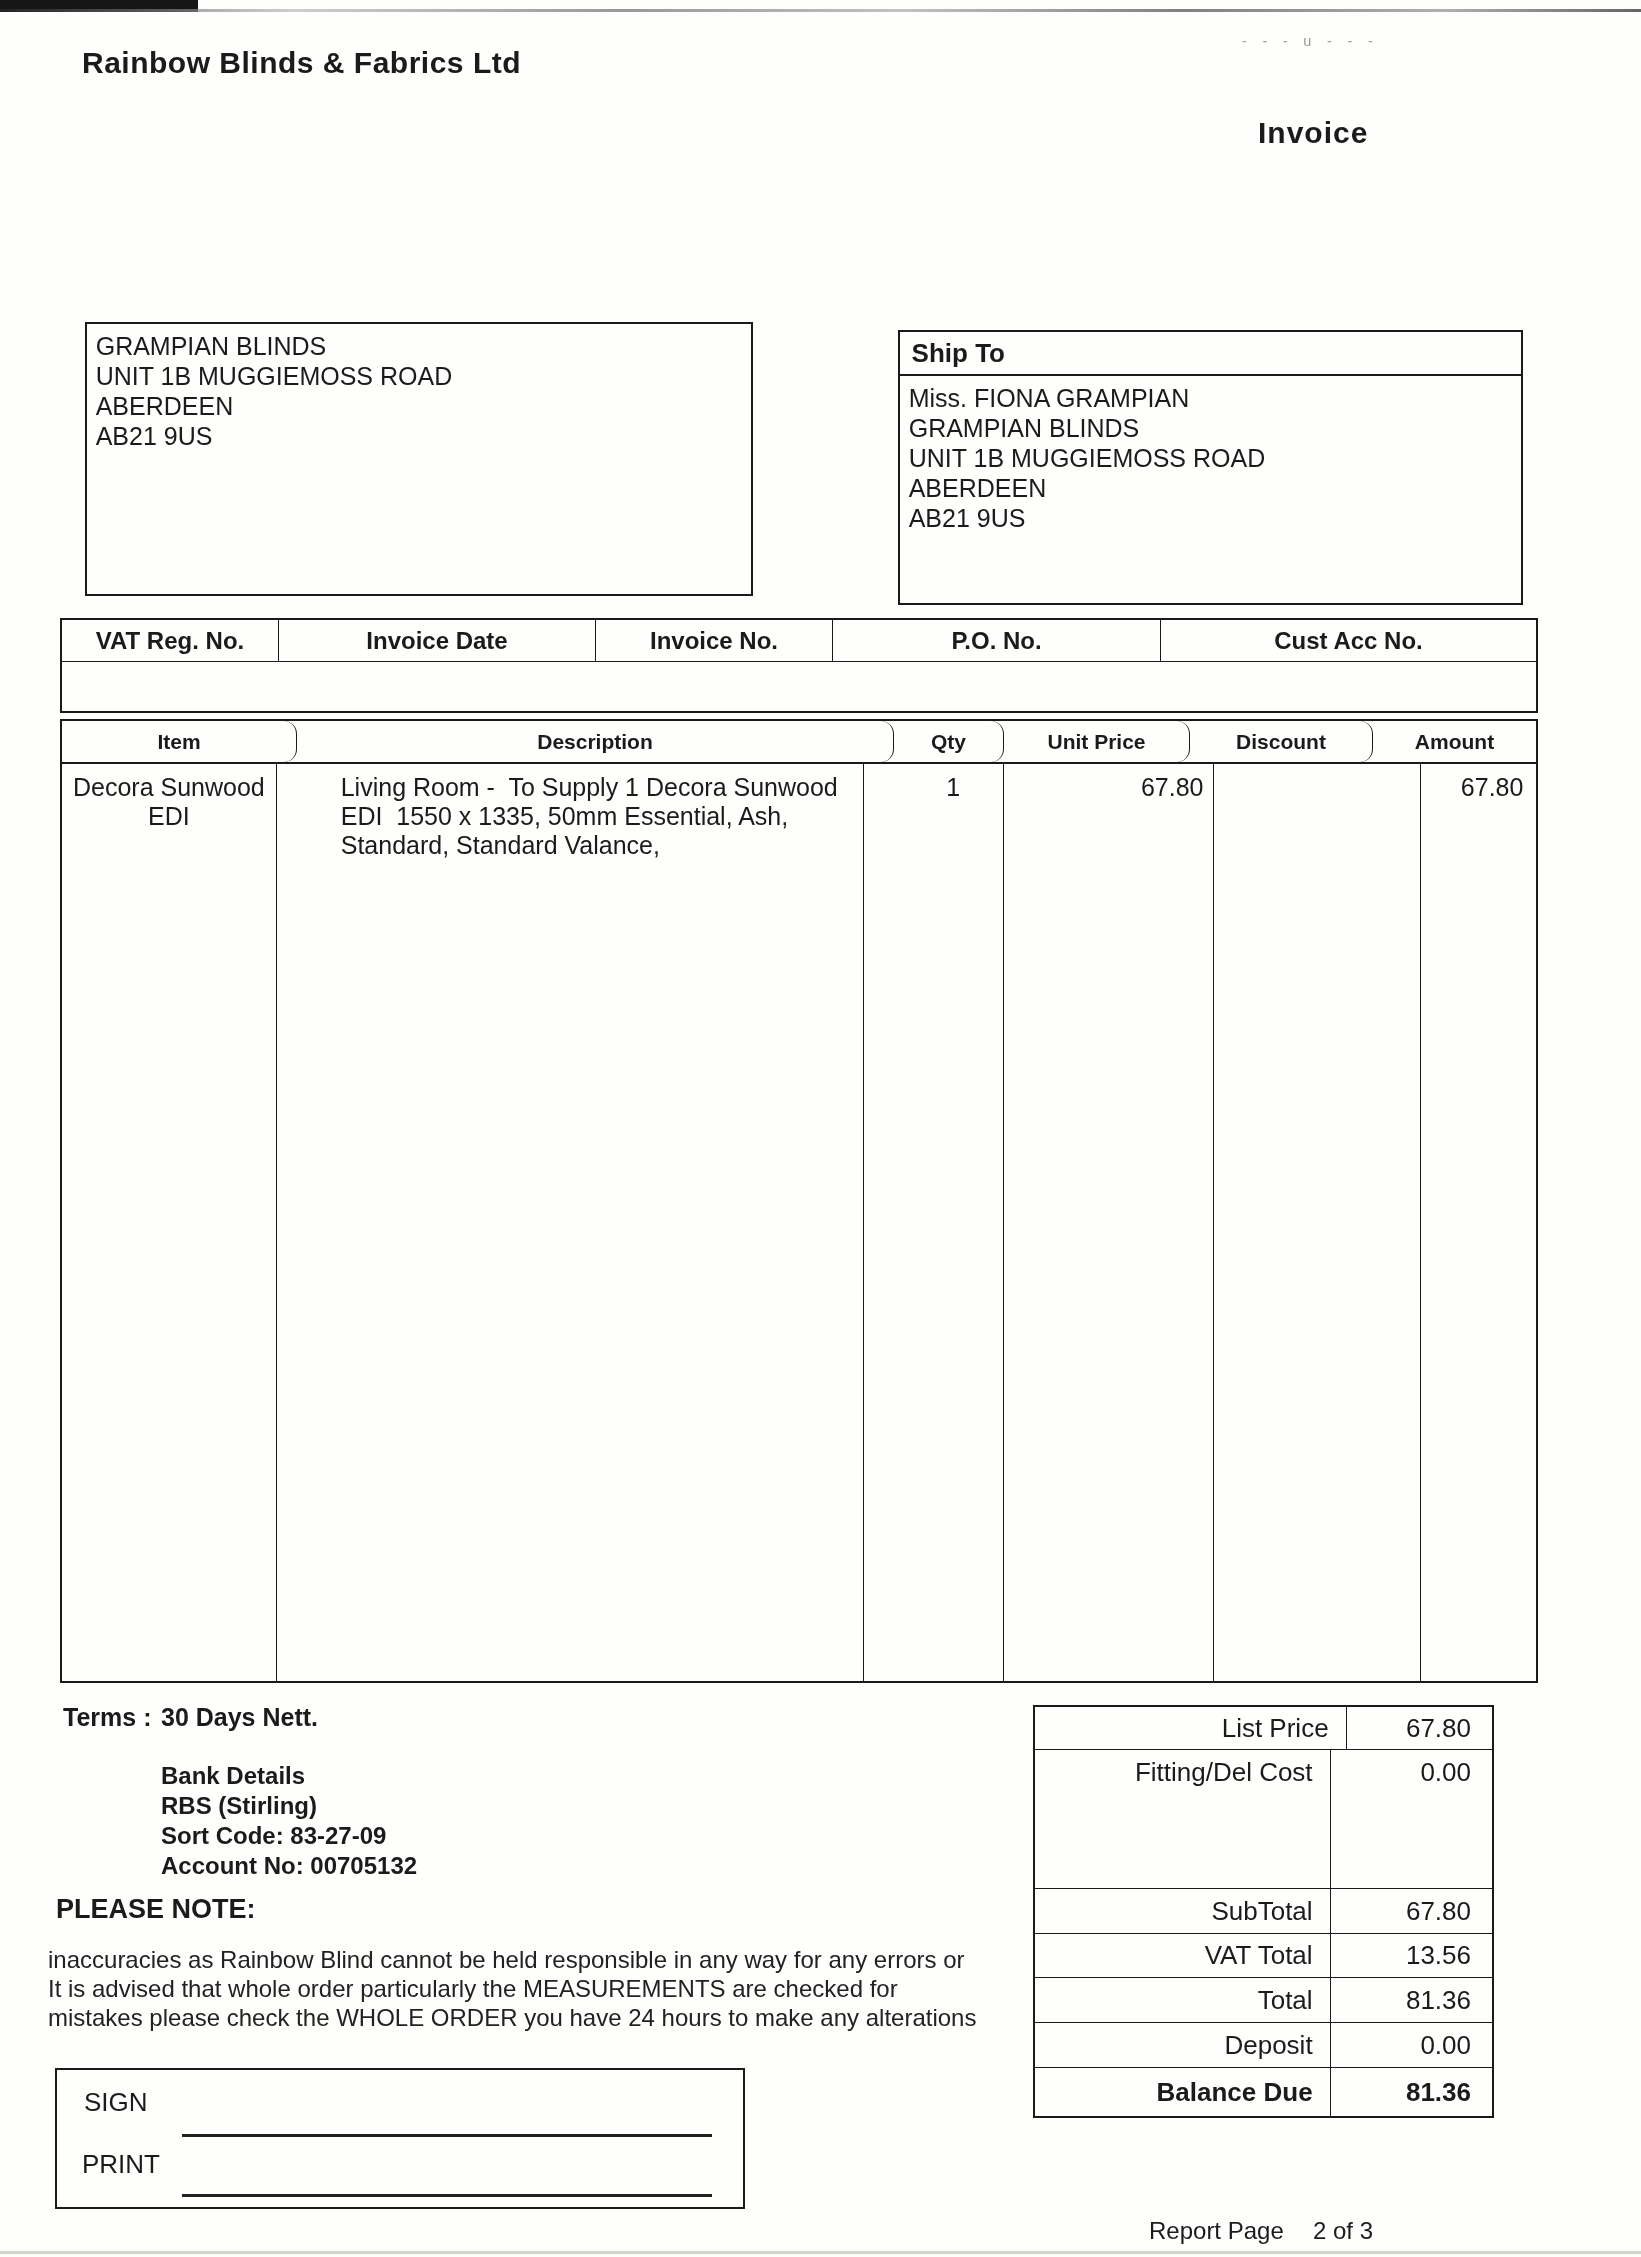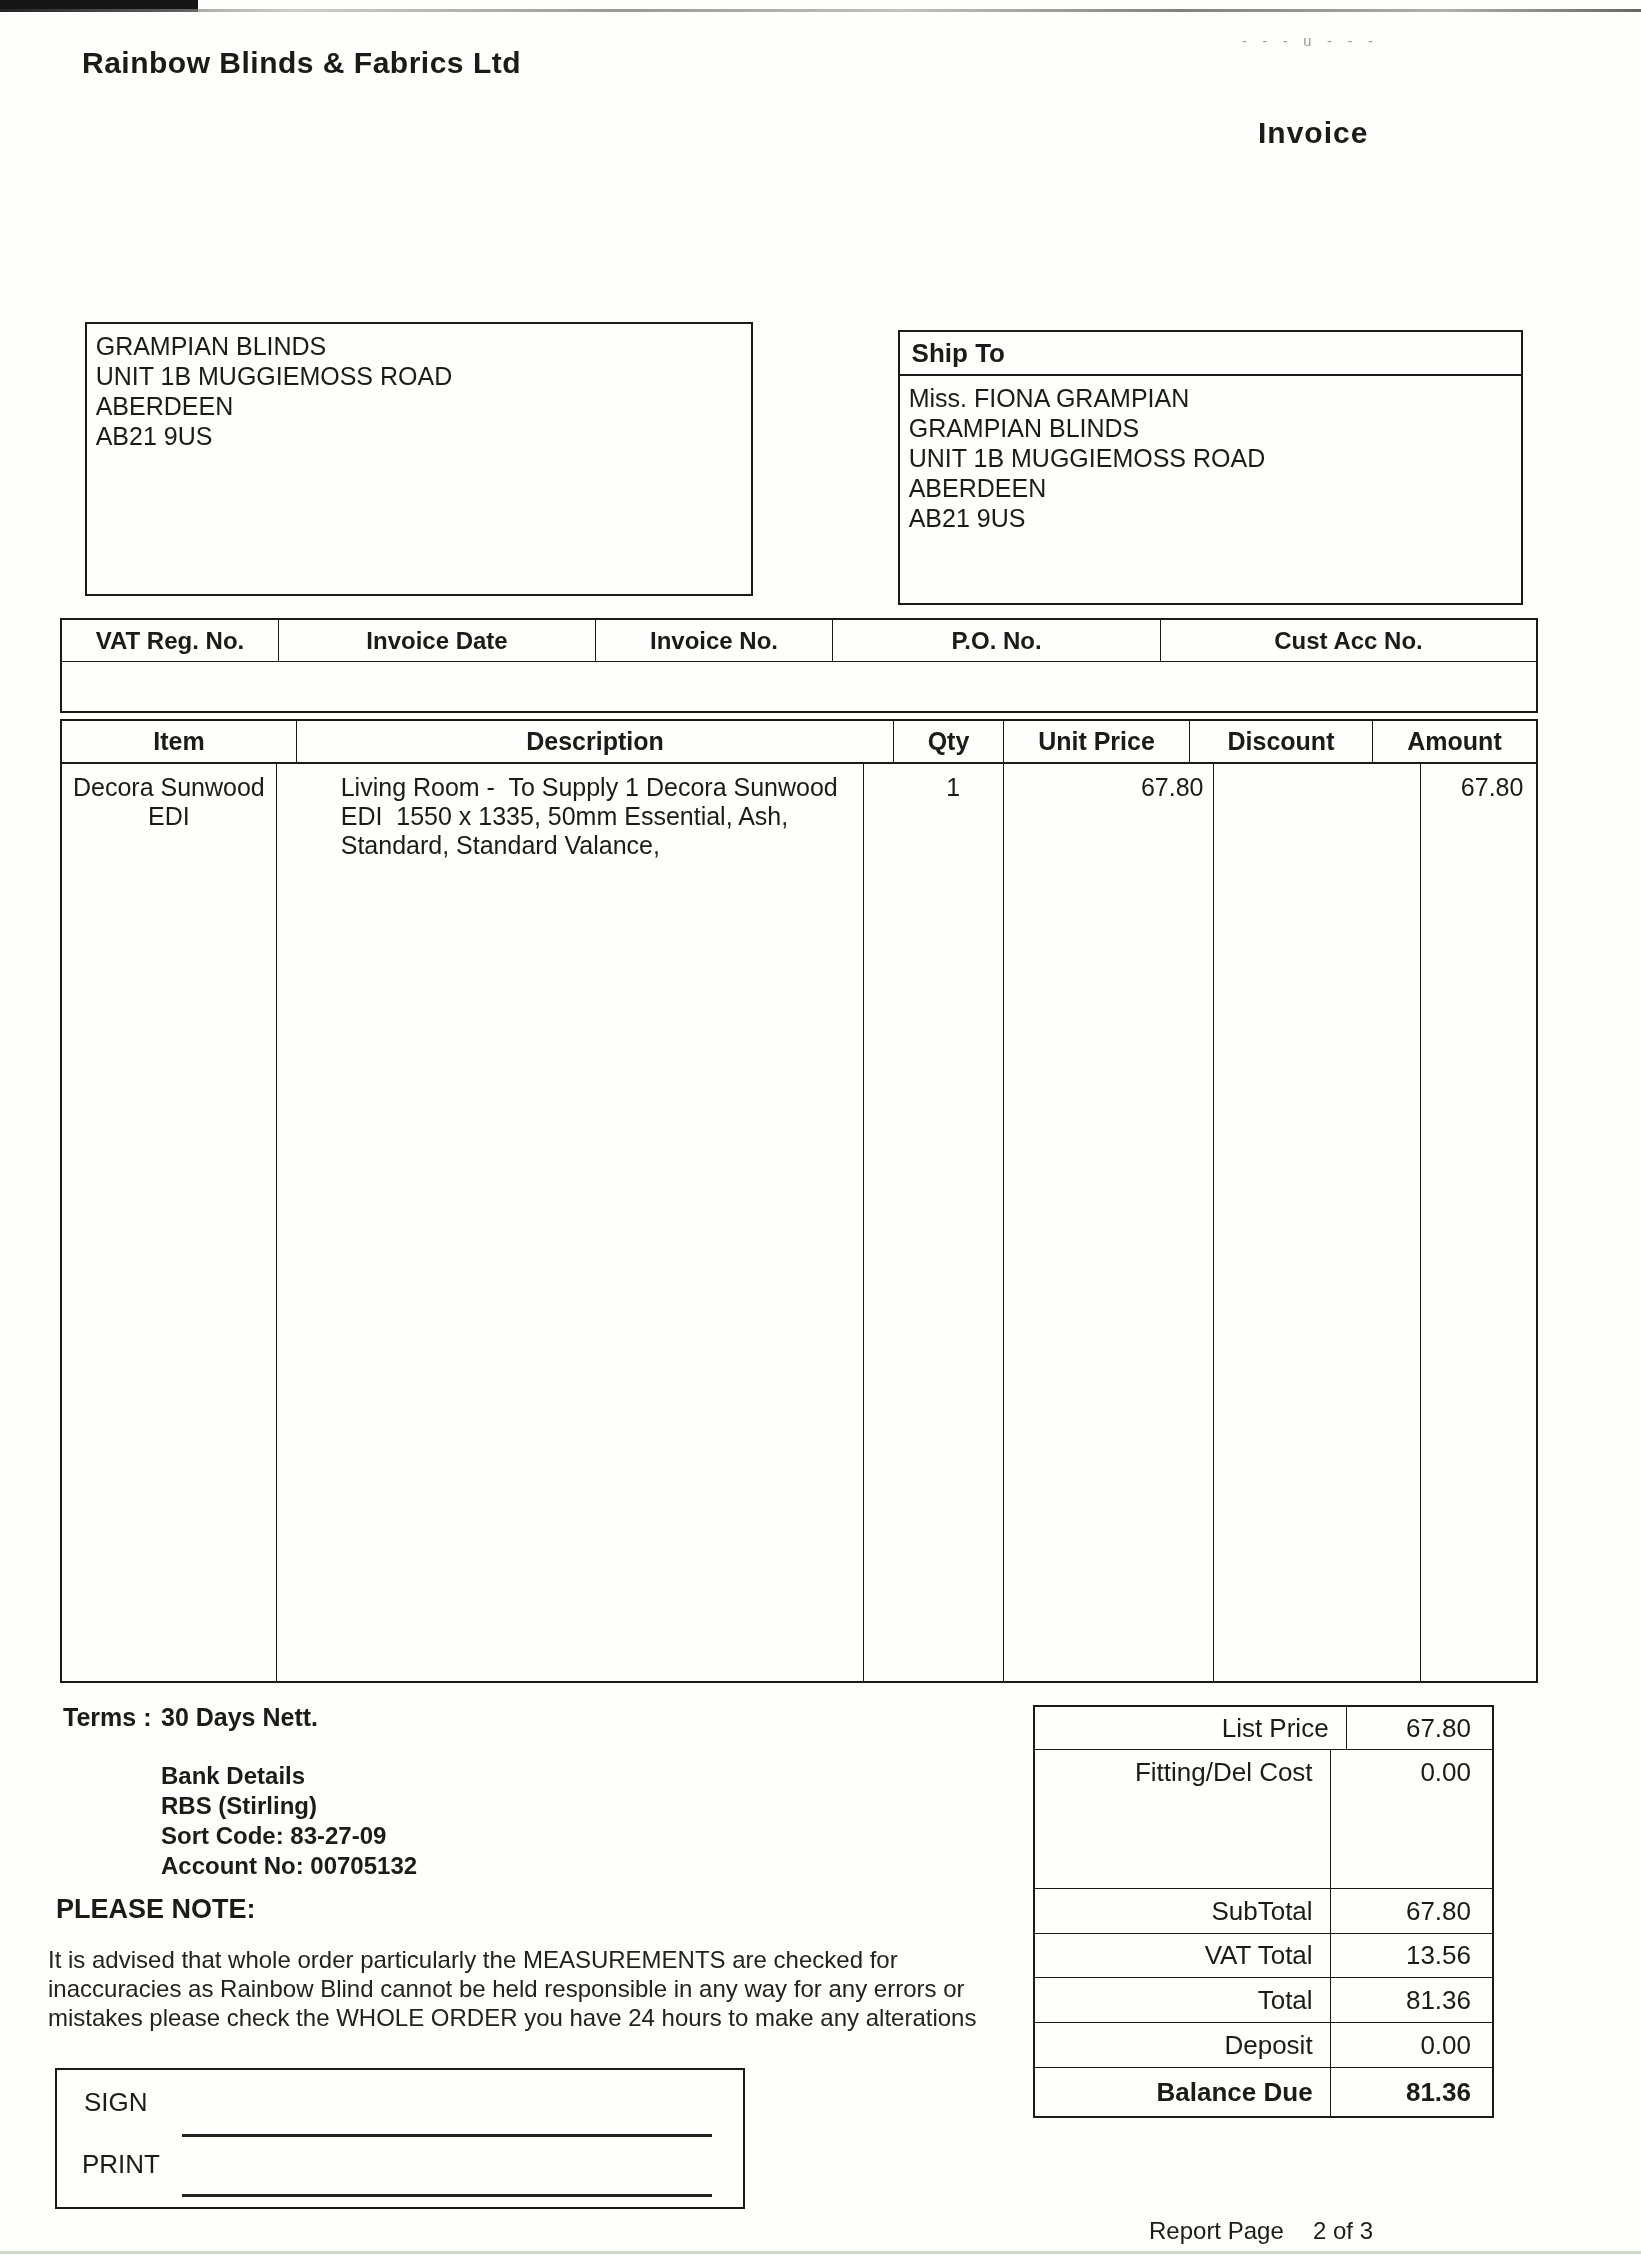--- a/index.html
+++ b/index.html
@@ -35,21 +35,21 @@
   
   .meta-table { left:60px; top:618px; width:1478px; height:95px; border:2.9px solid #1a1a1a; display:flex; flex-direction:column; }
   .meta-row { display:flex; flex:1; }
   .meta-row.h { border-bottom:1.9px solid #1a1a1a; font-weight:700; flex:0 0 42px; }
   .meta-cell { border-right:1.9px solid #1a1a1a; display:flex; align-items:center; justify-content:center; font-size:24px; }
   .mc1{width:217px}.mc2{width:317px}.mc3{width:237px}.mc4{width:328px}.mc5{flex:1;border-right:none}
 
   
   .items-table { left:60px; top:719px; width:1478px; height:964px; border:2.9px solid #1a1a1a; display:flex; flex-direction:column; }
   .items-hdr { display:flex; flex:0 0 43px; border-bottom:2.9px solid #1a1a1a; font-weight:700; }
-  .items-hdr .icol { display:flex; align-items:center; justify-content:center; font-size:25px; }
+  .items-hdr .icol { display:flex; align-items:center; justify-content:center; font-size:21px;border-radius:13px; }
   .items-body { display:flex; flex:1;gap:40px; }
   .icol { border-right:1.9px solid #1a1a1a; }
   .icol.last { border-right:none; }
   .w-item{width:235px}.w-desc{width:597px}.w-qty{width:110px}.w-up{width:186px}.w-disc{width:183px}.w-amt{flex:1}
   .items-body .icol { font-size:25px; padding-top:8.7px; }
   .cell-item { text-align:center; line-height:29px; padding-left:3.9px; padding-right:3.9px; }
   .cell-desc { padding-left:24px; padding-right:13.5px; line-height:29px; }
   .cell-desc div { white-space:pre-wrap; }
   .cell-qty { text-align:center; }
   .cell-up { text-align:right; padding-right:9.7px; }
@@ -158,22 +158,22 @@
 
   <div class="abs bank">
     <div>Bank Details</div>
     <div>RBS (Stirling)</div>
     <div>Sort Code: 83-27-09</div>
     <div>Account No: 00705132</div>
   </div>
 
   <div class="abs please-note">PLEASE NOTE:</div>
   <div class="abs note-body">
+    <div>inaccuracies as Rainbow Blind cannot be held responsible in any way for any errors or</div>
     <div>It is advised that whole order particularly the MEASUREMENTS are checked for</div>
-    <div>inaccuracies as Rainbow Blind cannot be held responsible in any way for any errors or</div>
     <div>mistakes please check the WHOLE ORDER you have 24 hours to make any alterations</div>
   </div>
 
   <div class="abs totals">
     <div class="trow" style="flex:0 0 43px;padding-left:16px;">
       <div class="tlabel">List Price</div>
       <div class="tvalue">67.80</div>
     </div>
     <div class="trow top" style="flex:0 0 139px;gap:40px;">
       <div class="tlabel">Fitting/Del Cost</div>

